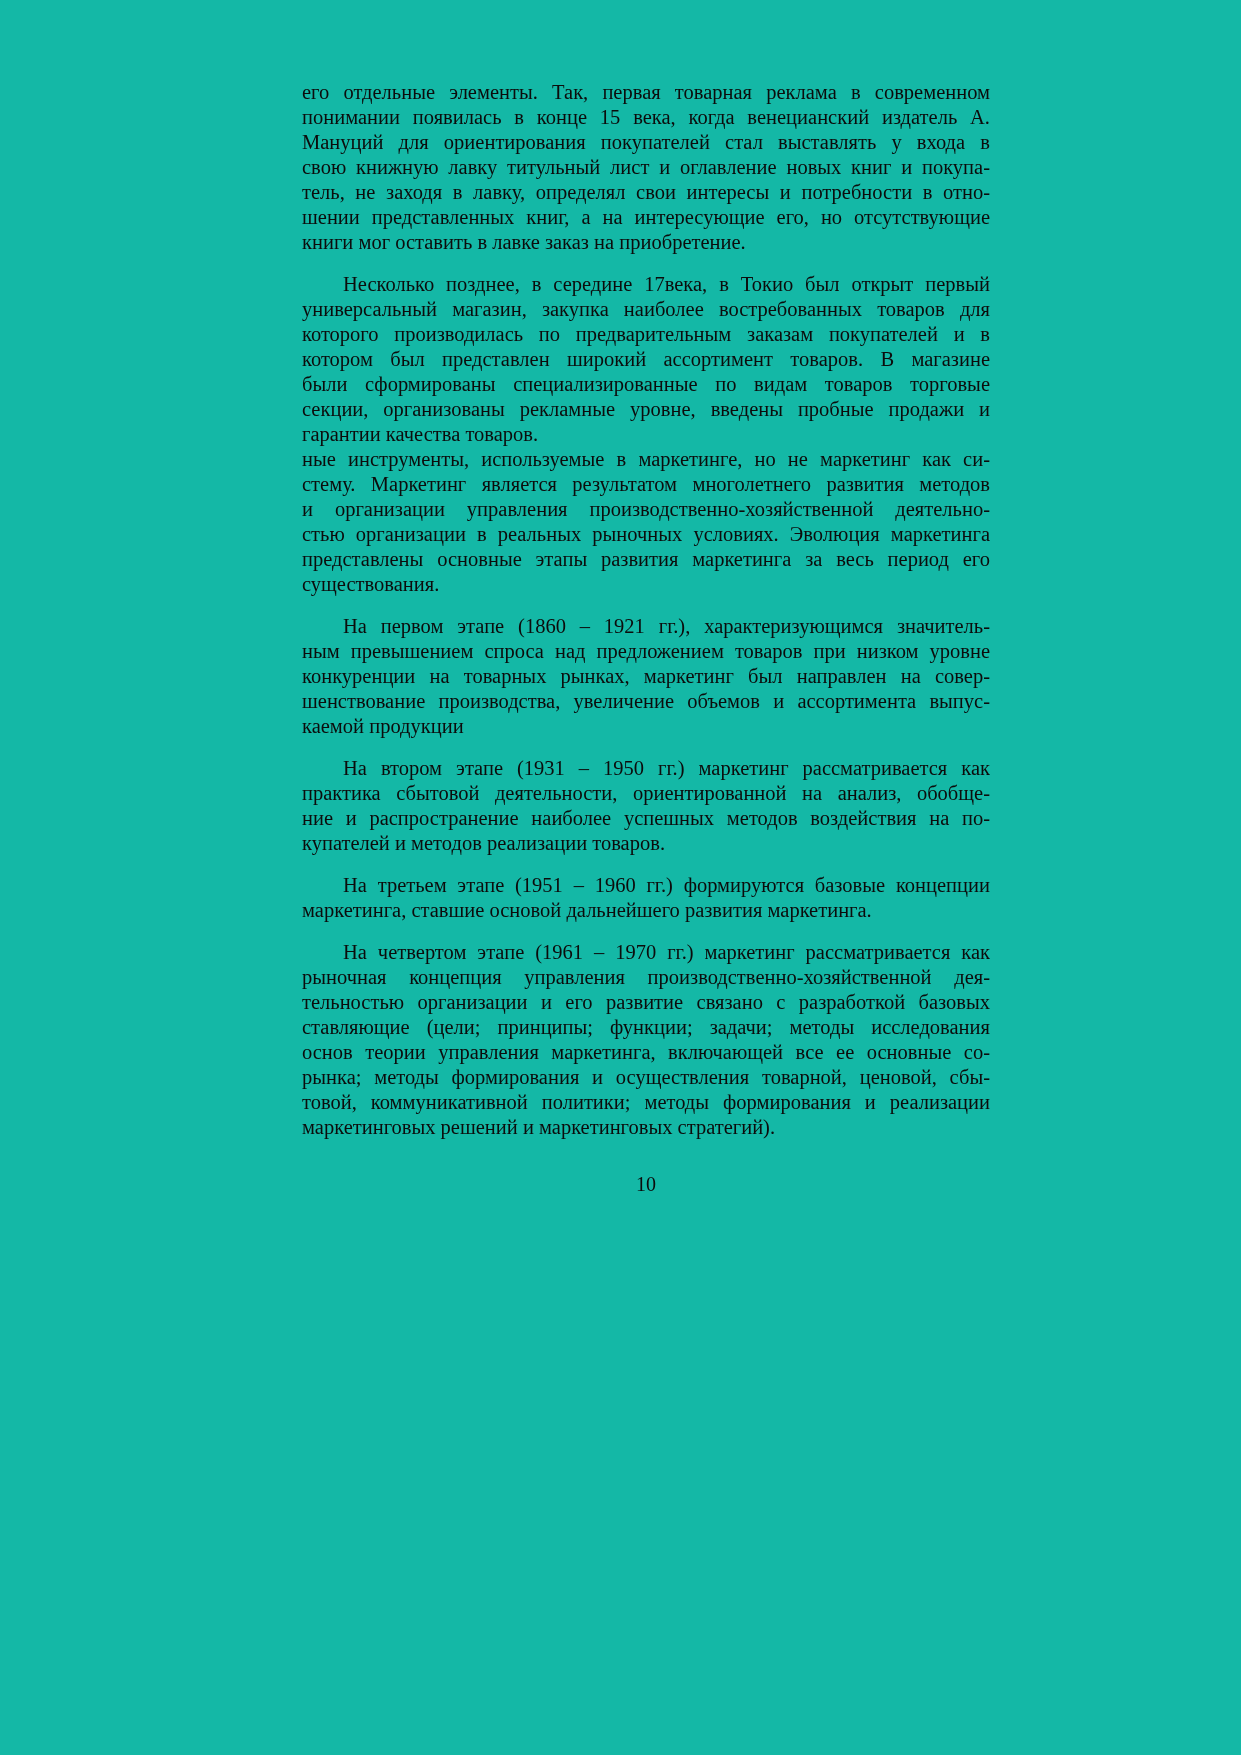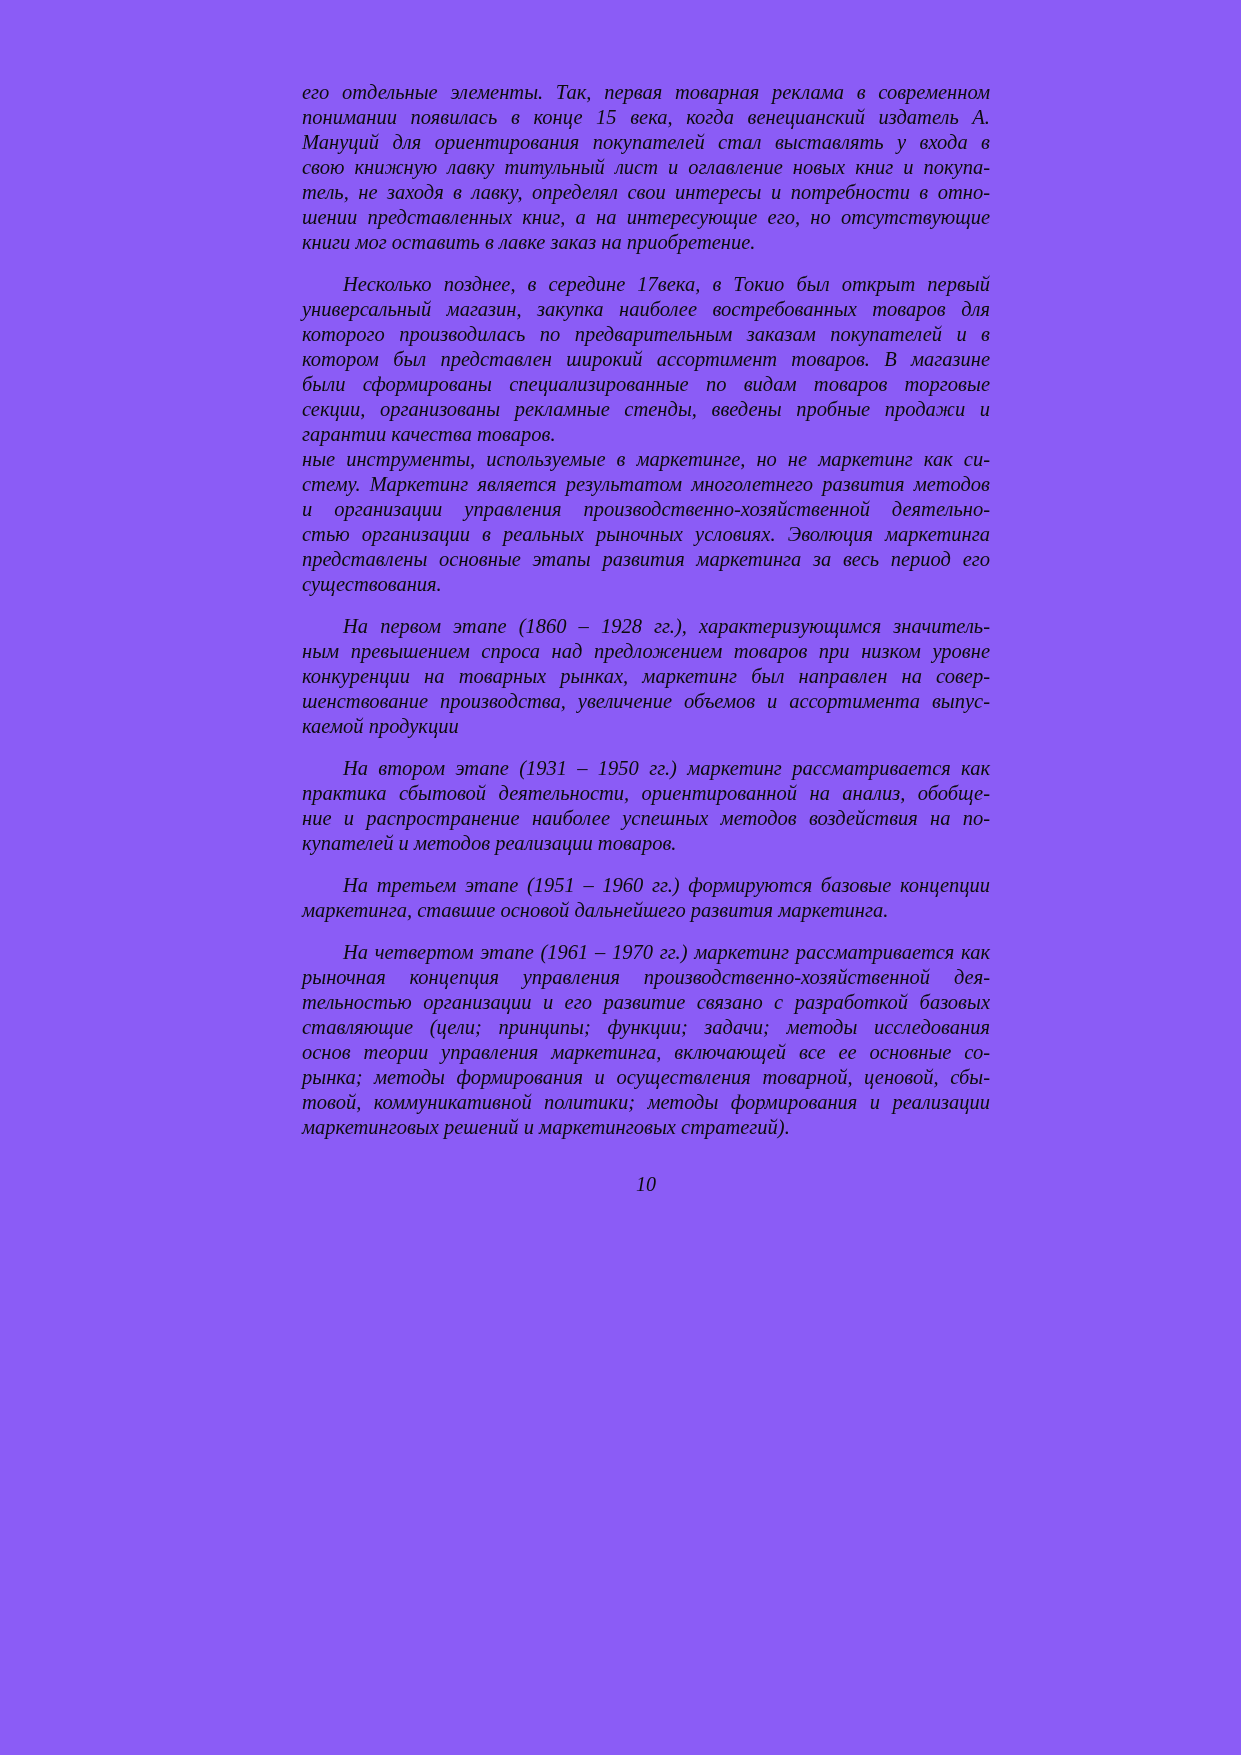--- a/index.html
+++ b/index.html
@@ -4,25 +4,24 @@
 <style>
   html, body {
     margin: 0;
     padding: 0;
     background: #ffffff;
   }
   .page {
     position: relative;
     width: 1241px;
     height: 1755px;
-    background: #8b5cf6;
+    background: #14b8a6;
     overflow: hidden;
     font-family: "Liberation Serif", "DejaVu Serif", serif;
     color: #0c0c0c;
-    font-style: italic;
   }
   .text-block {
     position: absolute;
     left: 302px;
     top: 80px;
     width: 688px;
     font-size: 20.5px;
   }
   .paragraph {
     margin: 0;
@@ -68,33 +67,33 @@
         <div class="line">тель, не заходя в лавку, определял свои интересы и потребности в отно-</div>
         <div class="line">шении представленных книг, а на интересующие его, но отсутствующие</div>
         <div class="line last">книги мог оставить в лавке заказ на приобретение.</div>
       </div>
       <div class="paragraph">
         <div class="line indent">Несколько позднее, в середине 17века, в Токио был открыт первый</div>
         <div class="line">универсальный магазин, закупка наиболее востребованных товаров для</div>
         <div class="line">которого производилась по предварительным заказам покупателей и в</div>
         <div class="line">котором был представлен широкий ассортимент товаров. В магазине</div>
         <div class="line">были сформированы специализированные по видам товаров торговые</div>
-        <div class="line">секции, организованы рекламные стенды, введены пробные продажи и</div>
+        <div class="line">секции, организованы рекламные уровне, введены пробные продажи и</div>
         <div class="line last">гарантии качества товаров.</div>
       </div>
       <div class="paragraph">
         <div class="line">ные инструменты, используемые в маркетинге, но не маркетинг как си-</div>
         <div class="line">стему. Маркетинг является результатом многолетнего развития методов</div>
         <div class="line">и организации управления производственно-хозяйственной деятельно-</div>
         <div class="line">стью организации в реальных рыночных условиях. Эволюция маркетинга</div>
         <div class="line">представлены основные этапы развития маркетинга за весь период его</div>
         <div class="line last">существования.</div>
       </div>
       <div class="paragraph">
-        <div class="line indent">На первом этапе (1860 – 1928 гг.), характеризующимся значитель-</div>
+        <div class="line indent">На первом этапе (1860 – 1921 гг.), характеризующимся значитель-</div>
         <div class="line">ным превышением спроса над предложением товаров при низком уровне</div>
         <div class="line">конкуренции на товарных рынках, маркетинг был направлен на совер-</div>
         <div class="line">шенствование производства, увеличение объемов и ассортимента выпус-</div>
         <div class="line last">каемой продукции</div>
       </div>
       <div class="paragraph">
         <div class="line indent">На втором этапе (1931 – 1950 гг.) маркетинг рассматривается как</div>
         <div class="line">практика сбытовой деятельности, ориентированной на анализ, обобще-</div>
         <div class="line">ние и распространение наиболее успешных методов воздействия на по-</div>
         <div class="line last">купателей и методов реализации товаров.</div>

